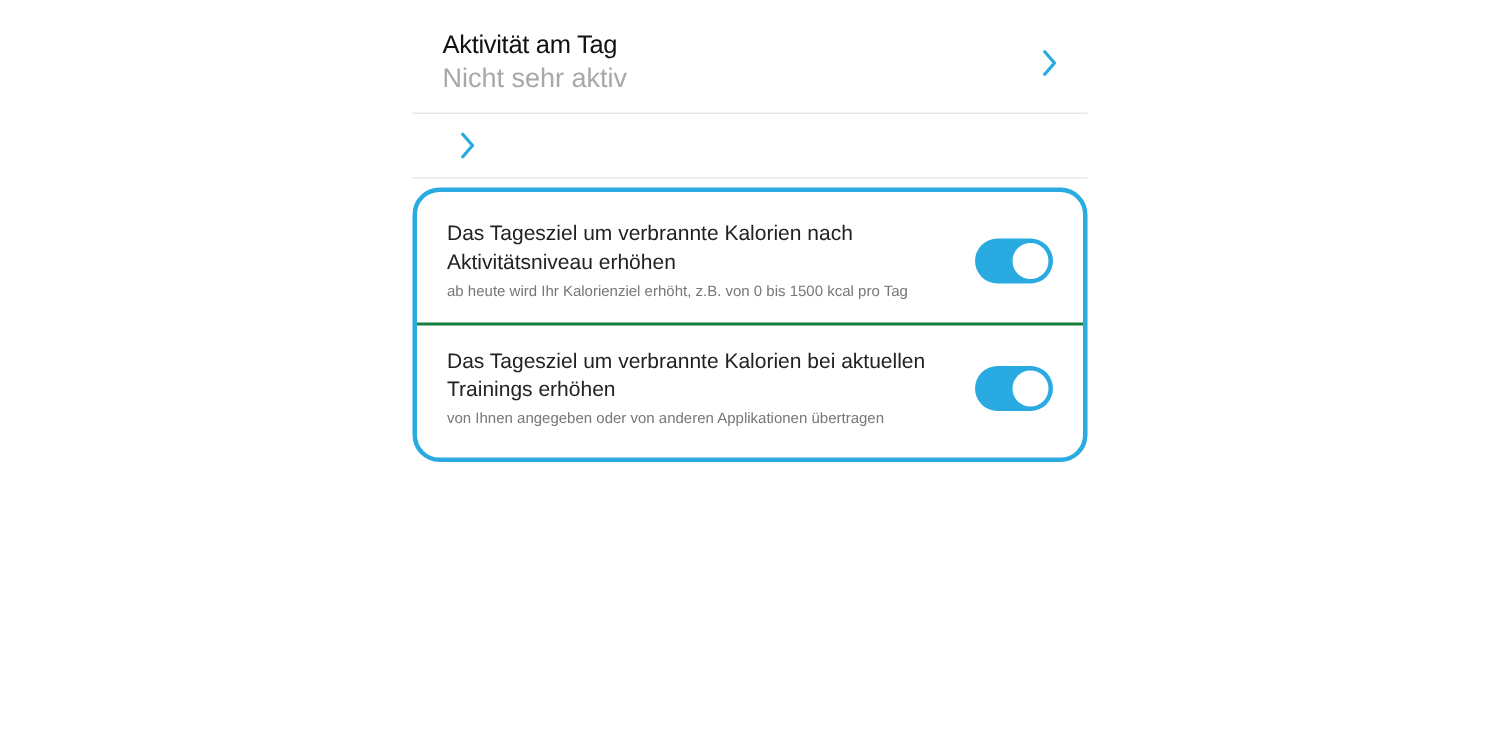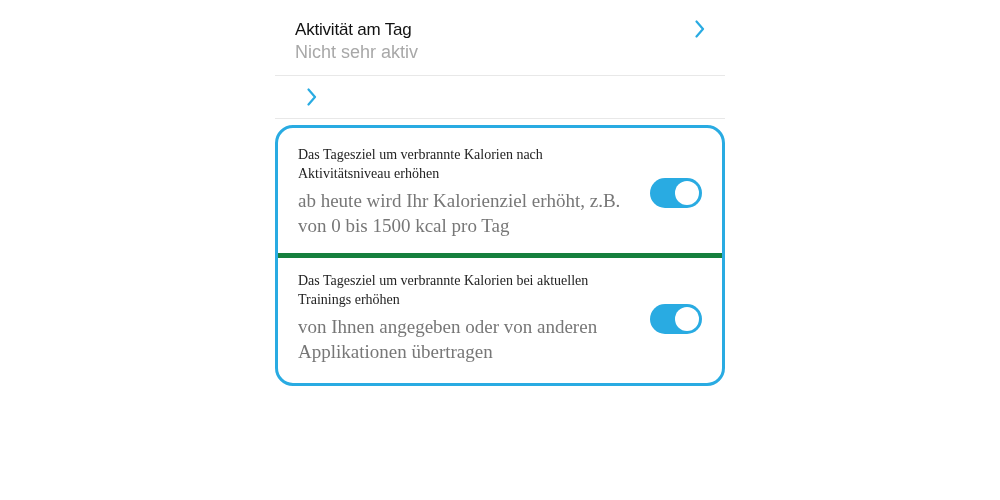--- a/index.html
+++ b/index.html
@@ -14,21 +14,21 @@
       height: 500px;
       display: flex;
       justify-content: center;
       padding-top: 8px;
     }
     .container {
       width: 450px;
     }
     .list-item {
       display: flex;
-      align-items: flex-start;
+      align-items: center;
       justify-content: space-between;
       padding: 12px 20px 12px 20px;
       border-bottom: 1px solid #e8e8e8;
       cursor: pointer;
     }
     .list-item:last-of-type {
       border-bottom: none;
     }
     .list-item-content {
       flex: 1;
@@ -59,38 +59,37 @@
       border: 3px solid #29abe2;
       border-radius: 18px;
       padding: 4px 0;
       margin-top: 6px;
     }
     .toggle-item {
       display: flex;
       align-items: center;
       justify-content: flex-end;
       padding: 14px 20px;
-      font-family: Liberation Serif, serif;
     }
     .toggle-item + .toggle-item {
-      border-top: 5px solid #15803d;
+      border-top: 2px solid #15803d;
     }
     .toggle-content {
       flex: 1;
       padding-right: 20px;
     }
     .toggle-title {
       font-size: 14px;
       color: #222;
       font-weight: 400;
       line-height: 1.35;
       margin-bottom: 4px;
     }
     .toggle-desc {
-      font-size: 19px;
+      font-size: 10px;
       color: #777;
       font-weight: 400;
       line-height: 1.35;
     }
     .toggle {
       width: 52px;
       height: 30px;
       background: #29abe2;
       border-radius: 15px;
       position: relative;

